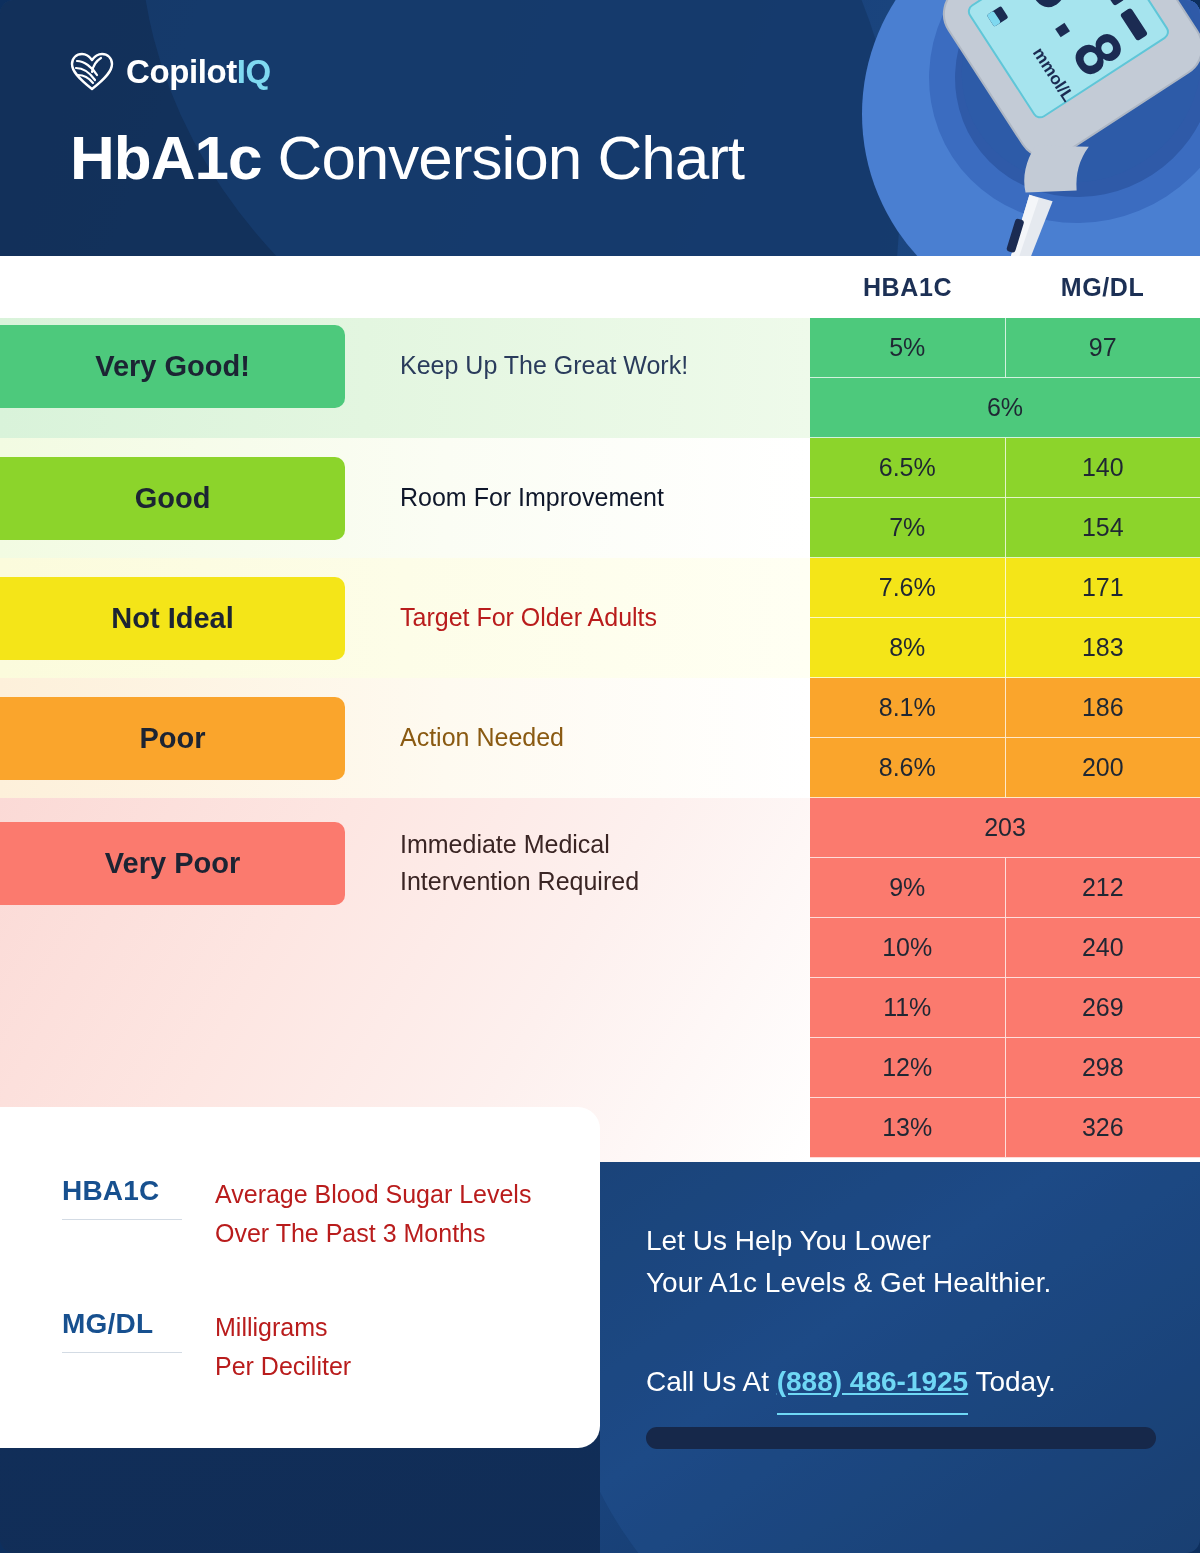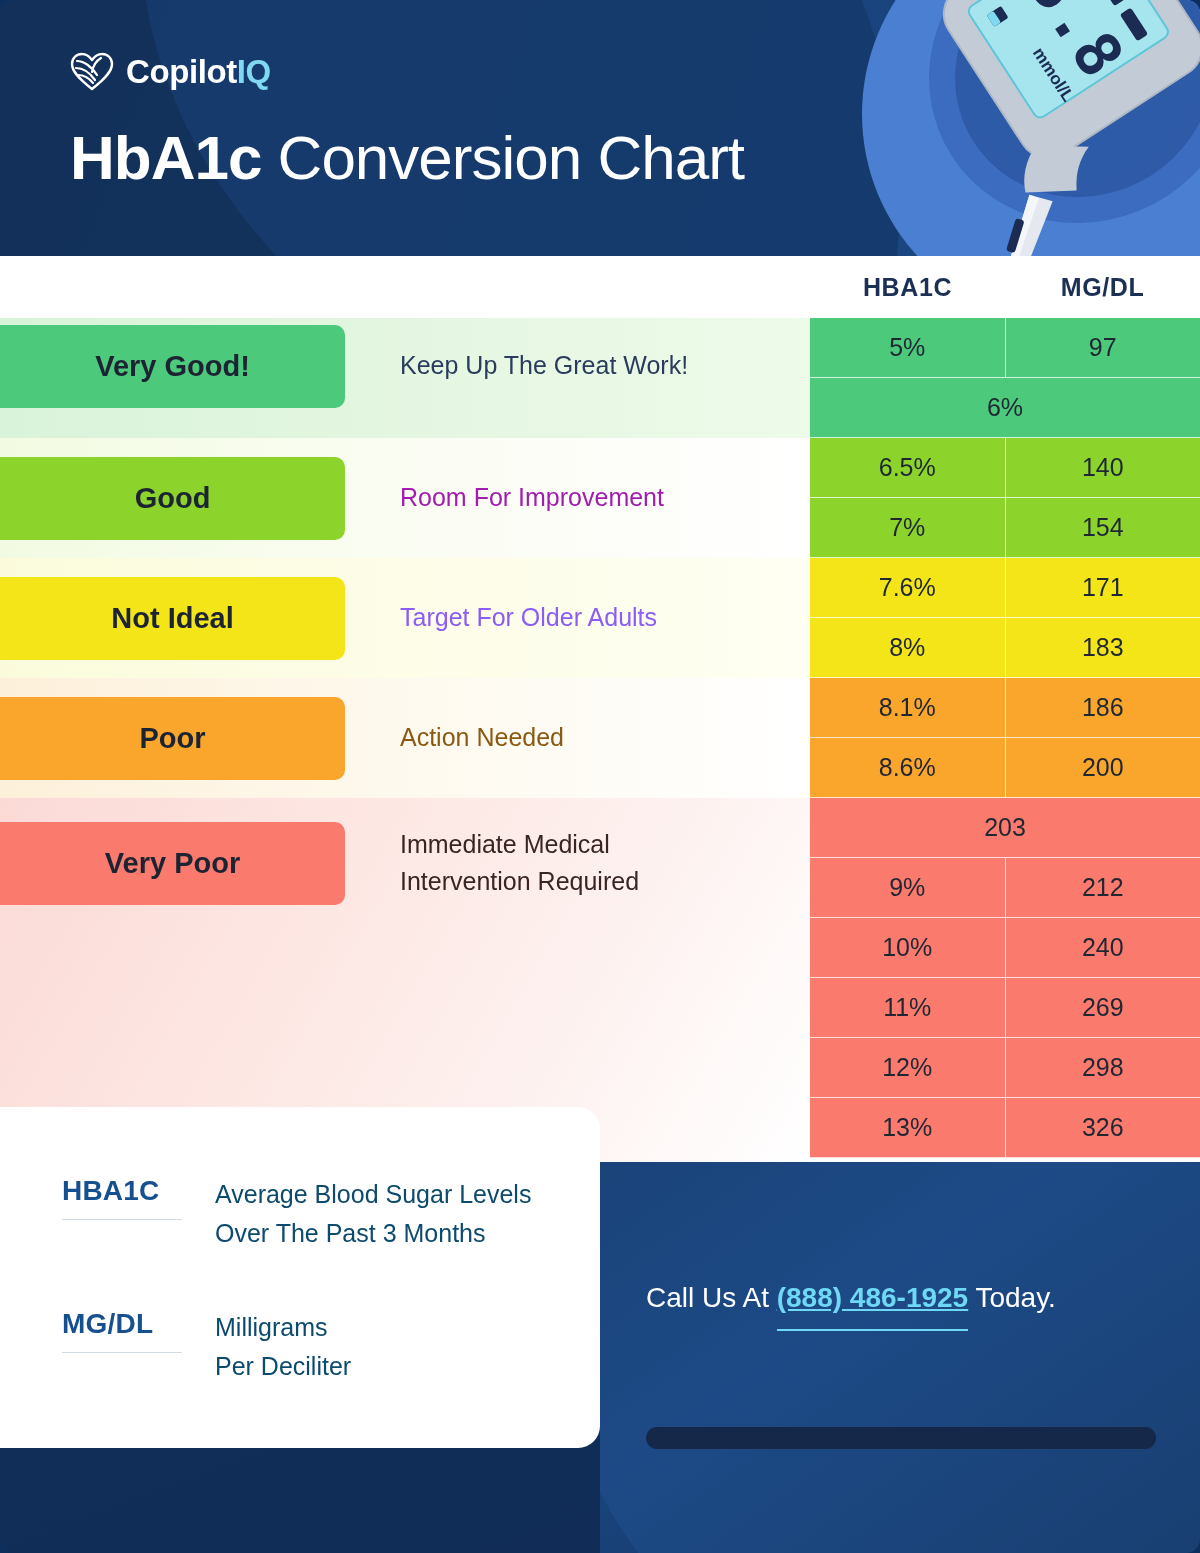--- a/index.html
+++ b/index.html
@@ -114,21 +114,21 @@
   }
   .legend-item{ position:absolute; display:flex; align-items:flex-start; }
   .li-1{ left:62px; top:68px; }
   .li-2{ left:62px; top:201px; }
   .term{
     width:120px; font-size:28px; font-weight:bold; color:#17508f;
     letter-spacing:.2px; padding-bottom:12px;
     border-bottom:1.5px solid #d3dbe4;
     flex:0 0 120px;
   }
-  .defn{ margin-left:33px; font-size:25px; color:#0c4a6e; line-height:1.56; }
+  .defn{ margin-left:33px; font-size:25px; color:#b91c1c; line-height:1.56; }
 
   
   .cta{
     position:absolute; left:600px; top:1162px; width:600px; height:391px;
     overflow:hidden;
     background:linear-gradient(145deg,#163a6a 0%,#19437c 40%,#143460 100%);
   }
   .cta-glow{
     position:absolute; left:-40px; top:-220px;
     width:760px; height:760px; border-radius:50%;
@@ -223,25 +223,25 @@
       <div>HBA1C</div>
       <div>MG/DL</div>
     </div>
 
     <div class="rowgroup g-very-good">
       <div class="pill" style="background: rgb(77, 201, 124);">Very Good!</div>
       <div class="desc" style="color: rgb(42, 60, 92);">Keep Up The Great Work!</div>
     </div>
     <div class="rowgroup g-good">
       <div class="pill" style="background: rgb(140, 212, 43);">Good</div>
-      <div class="desc" style="color: #a21caf;">Room For Improvement</div>
+      <div class="desc" style="color: #0f172a;">Room For Improvement</div>
     </div>
     <div class="rowgroup g-not-ideal">
       <div class="pill" style="background: rgb(244, 229, 24);">Not Ideal</div>
-      <div class="desc" style="color: #8b5cf6;">Target For Older Adults</div>
+      <div class="desc" style="color: #b91c1c;">Target For Older Adults</div>
     </div>
     <div class="rowgroup g-poor">
       <div class="pill" style="background: rgb(250, 165, 44);">Poor</div>
       <div class="desc" style="color: rgb(138, 90, 18);">Action Needed</div>
     </div>
     <div class="rowgroup g-very-poor">
       <div class="pill" style="background: rgb(251, 122, 110);">Very Poor</div>
       <div class="desc" style="color: rgb(58, 37, 36);">Immediate Medical<br>Intervention Required</div>
     </div>
 
@@ -310,18 +310,19 @@
     </div>
     <div class="legend-item li-2">
       <div class="term">MG/DL</div>
       <div class="defn">Milligrams<br>Per Deciliter</div>
     </div>
   </div>
 
   <div class="cta">
     <div class="cta-glow"></div>
     <div class="cta-inner">
+      <div class="cta-head">Let Us Help You Lower<br>Your A1c Levels &amp; Get Healthier.</div>
       <div class="cta-call"><span>Call Us At </span><a class="phone" href="#">(888) 486-1925</a><span> Today.</span></div>
     </div>
     <div class="cta-bar"></div>
   </div>
 
 </div>
 
 </body></html>

